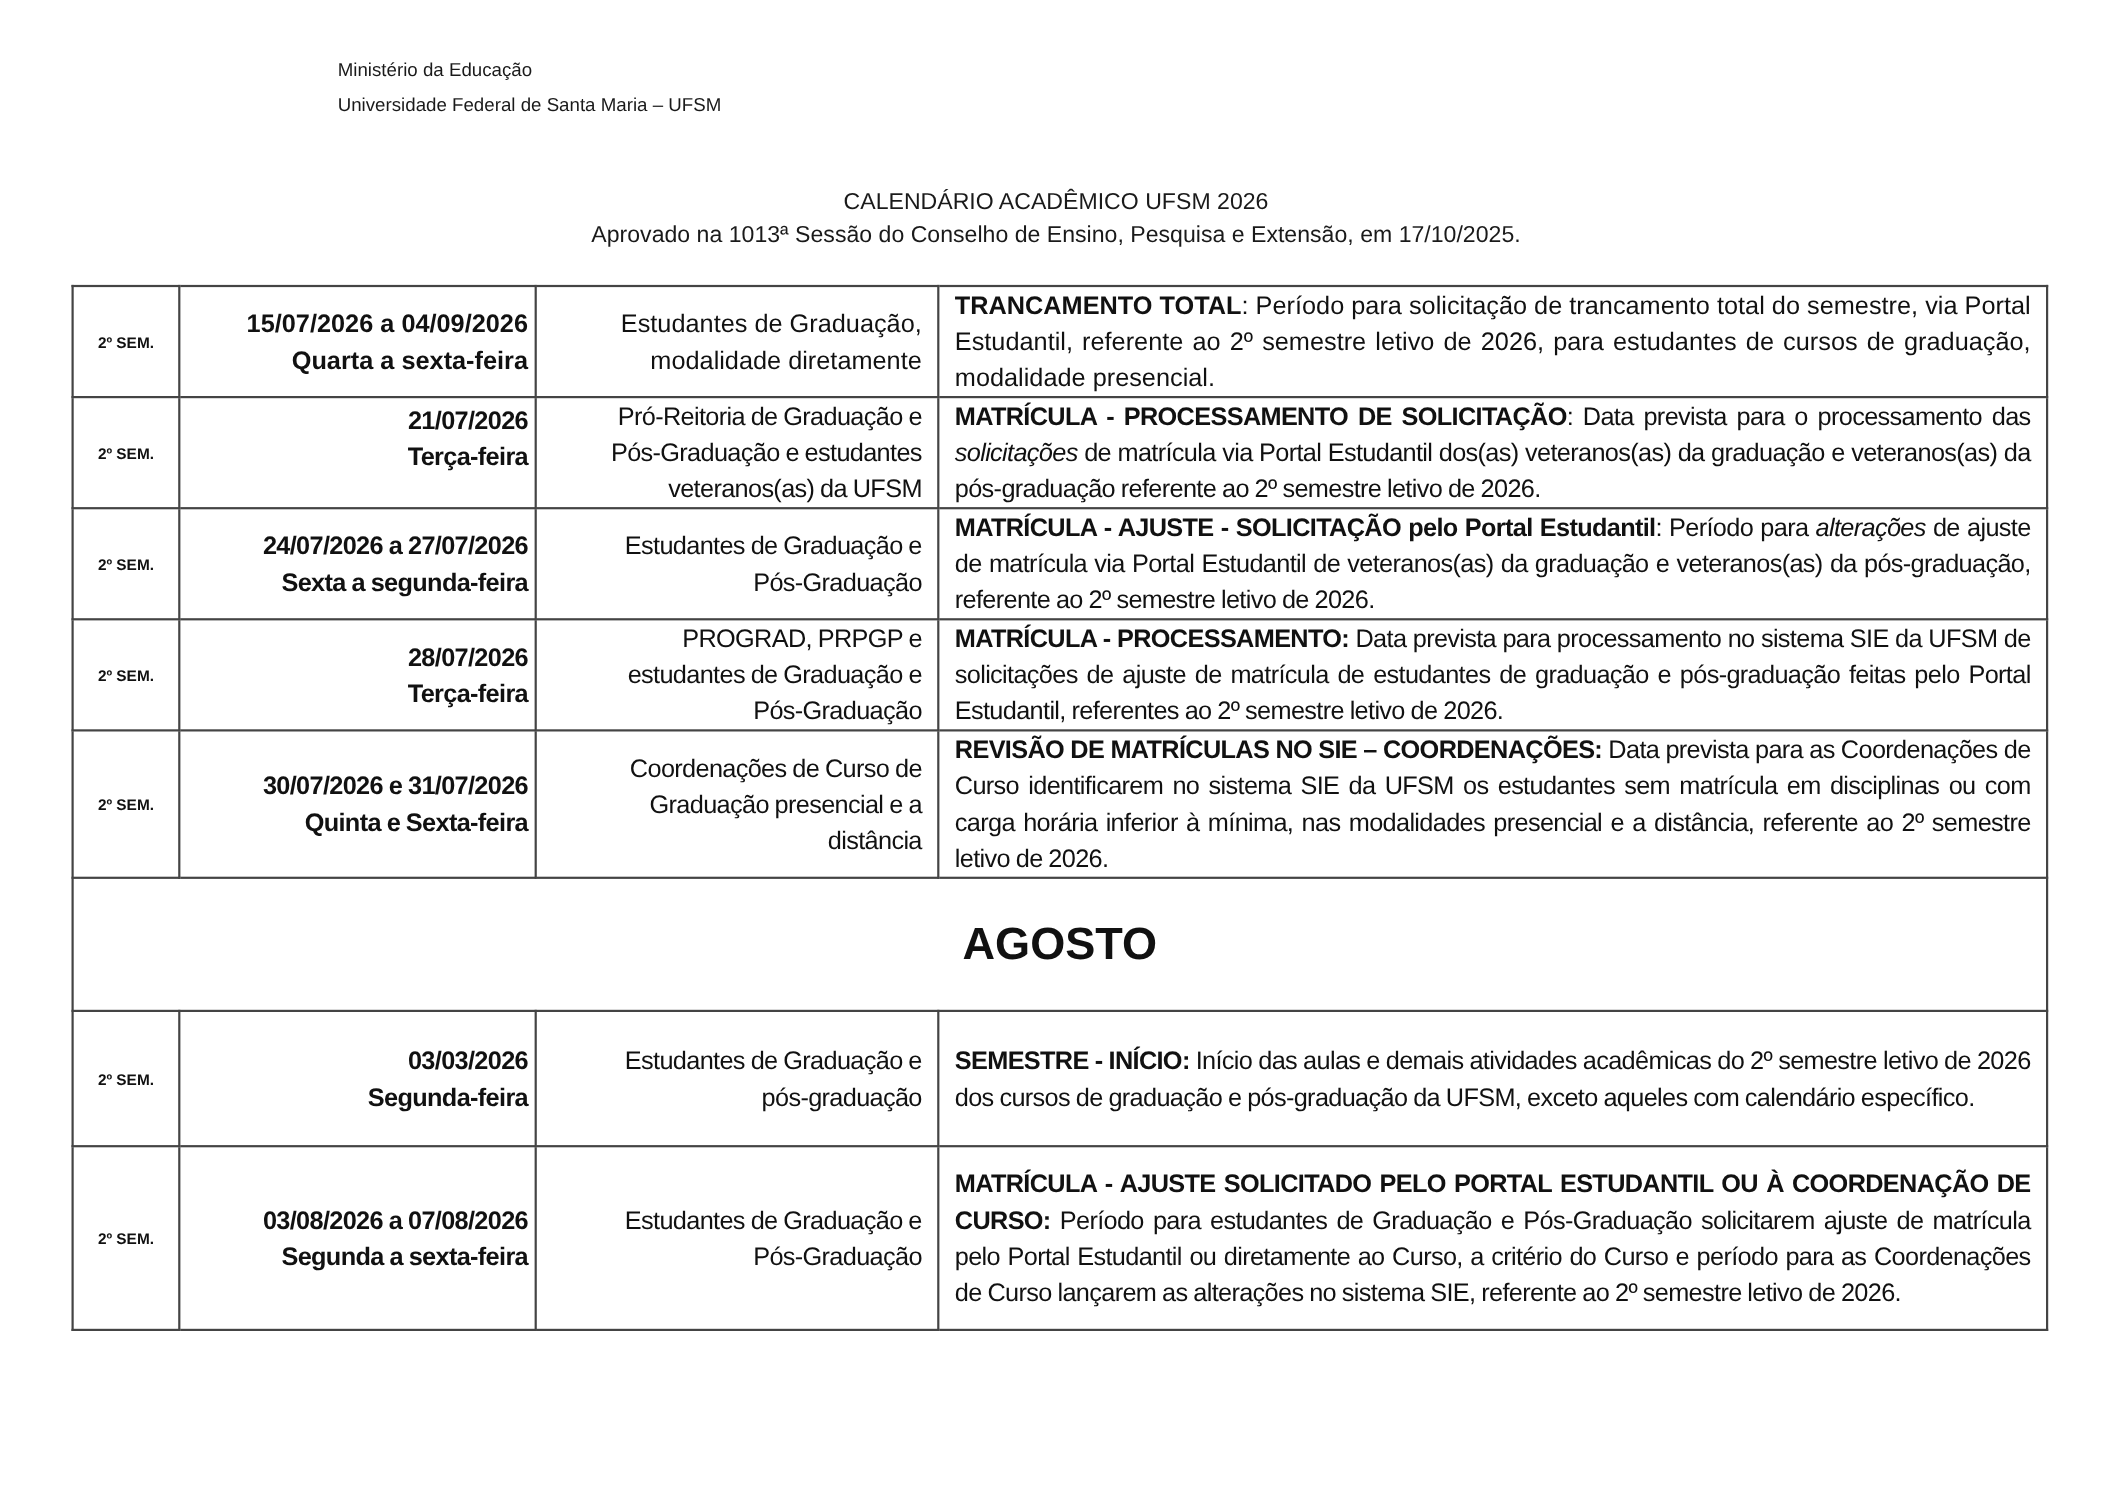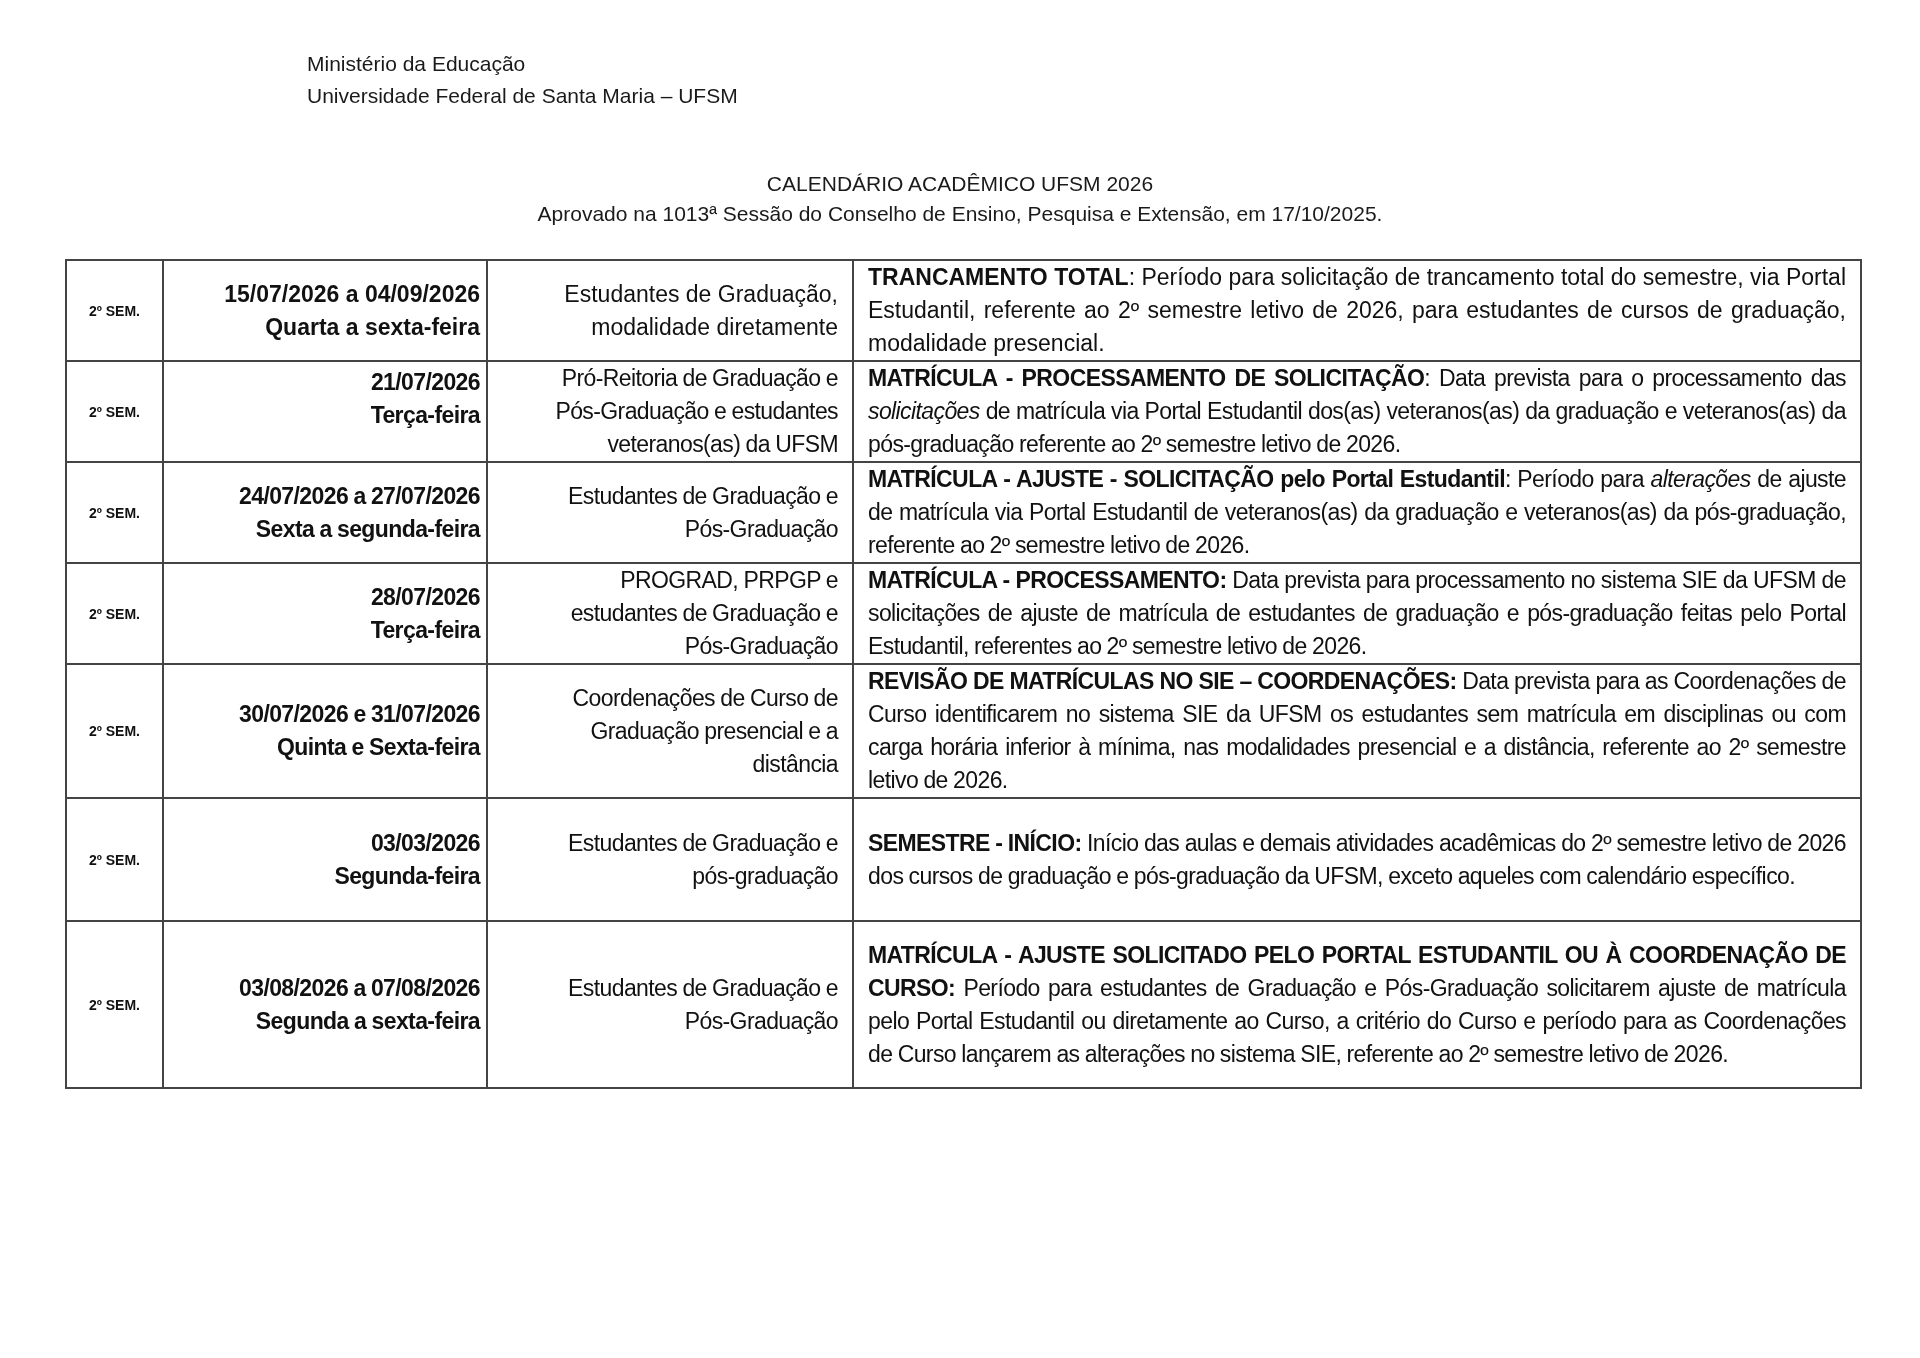--- a/index.html
+++ b/index.html
@@ -1,17 +1,17 @@
 <!DOCTYPE html>
 <html><head>
 <meta charset="utf-8">
 <style>
   html, body { margin: 0; padding: 0; background: #ffffff; }
   body { width: 1920px; height: 1358px; position: relative; overflow: hidden; color: #111; }
-  .hdr { position: absolute; left: 307px; top: 48px; font-family: "Liberation Sans", sans-serif; font-size: 21px; line-height: 31.5px; color: #1a1a1a; }
+  .hdr { position: absolute; left: 307px; top: 48px; font-family: "Liberation Sans", sans-serif; font-size: 17px; line-height: 31.5px; color: #1a1a1a; }
   .hdr div { white-space: nowrap; }
   .titles { position: absolute; left: 0; width: 1920px; top: 169px; text-align: center; font-family: "Liberation Sans", sans-serif; font-size: 21px; line-height: 30px; color: #1a1a1a; }
   table.cal { position: absolute; left: 65px; top: 259px; width: 1797px; border-collapse: collapse; table-layout: fixed; font-family: "Liberation Sans", sans-serif; }
   table.cal td { border: 2px solid #444; vertical-align: middle; padding: 0; }
   .c-sem { width: 95px; text-align: center; font-size: 14px; font-weight: bold; }
   .c-date { width: 322px; text-align: right; font-weight: bold; font-size: 23px; line-height: 33px; padding-right: 6px !important; }
   .c-who { width: 364px; text-align: right; font-size: 23px; line-height: 33px; padding-right: 14px !important; }
   .c-desc { text-align: justify; font-size: 23px; line-height: 33px; padding: 0 14px 0 14px !important; }
   .desc-cond { font-stretch: condensed; letter-spacing: -0.6px; word-spacing: -0.5px; }
   .month td { text-align: center; font-weight: bold; font-size: 41px; }
@@ -101,20 +101,23 @@
       <div>Quinta e Sexta-feira</div>
     </td>
     <td class="c-who desc-cond">
       <div>Coordenações de Curso de</div>
       <div>Graduação presencial e a</div>
       <div>distância</div>
     </td>
     <td class="c-desc desc-cond"><b>REVISÃO DE MATRÍCULAS NO SIE – COORDENAÇÕES:</b><span> </span><span>Data prevista para as Coordenações de Curso identificarem no sistema SIE da UFSM os estudantes sem matrícula em disciplinas ou com carga horária inferior à mínima, nas modalidades presencial e a distância, referente ao 2º semestre letivo de 2026.</span></td>
   </tr>
 
+  <tr class="month" style="height:121px">
+    <td colspan="4">AGOSTO</td>
+  </tr>
 
   <tr style="height:123px">
     <td class="c-sem">2º SEM.</td>
     <td class="c-date desc-cond">
       <div>03/03/2026</div>
       <div>Segunda-feira</div>
     </td>
     <td class="c-who desc-cond">
       <div>Estudantes de Graduação e</div>
       <div>pós-graduação</div>

